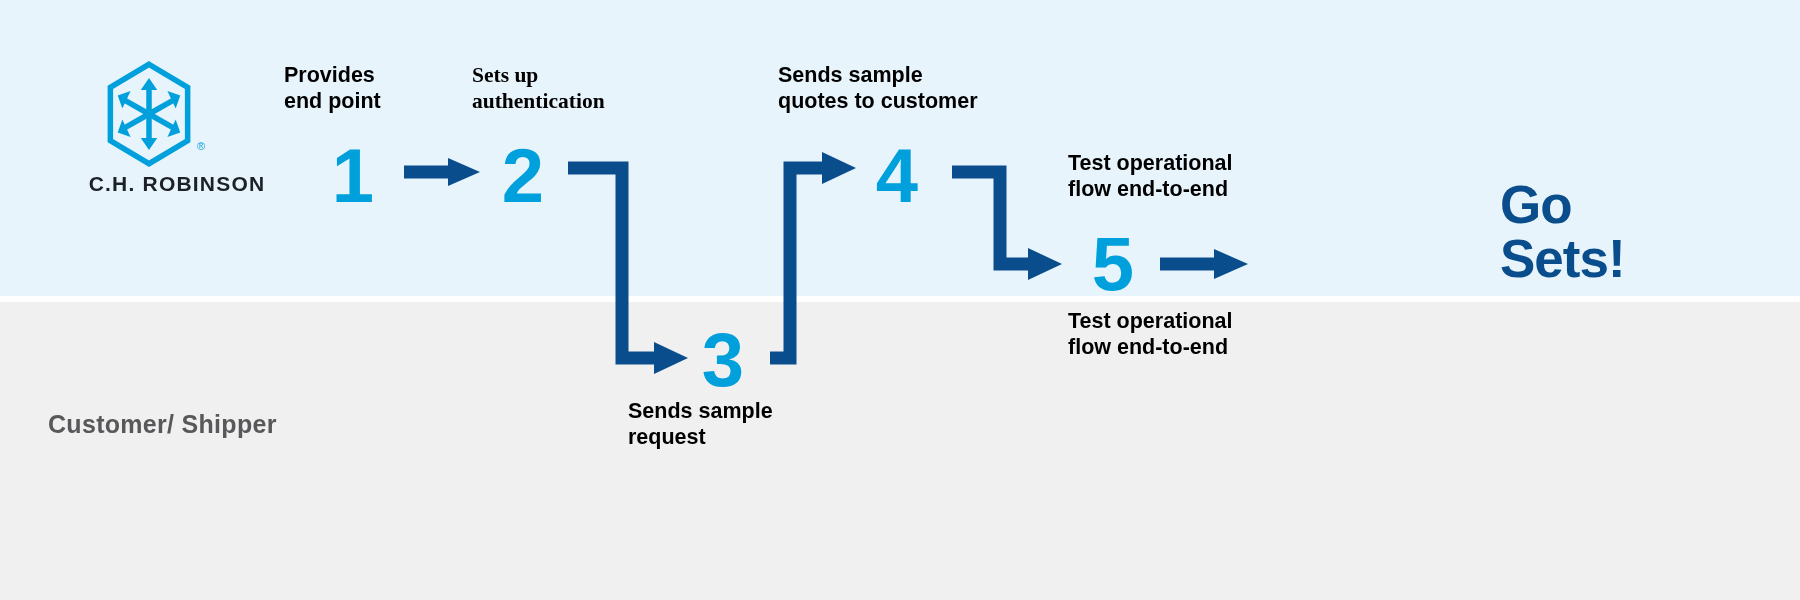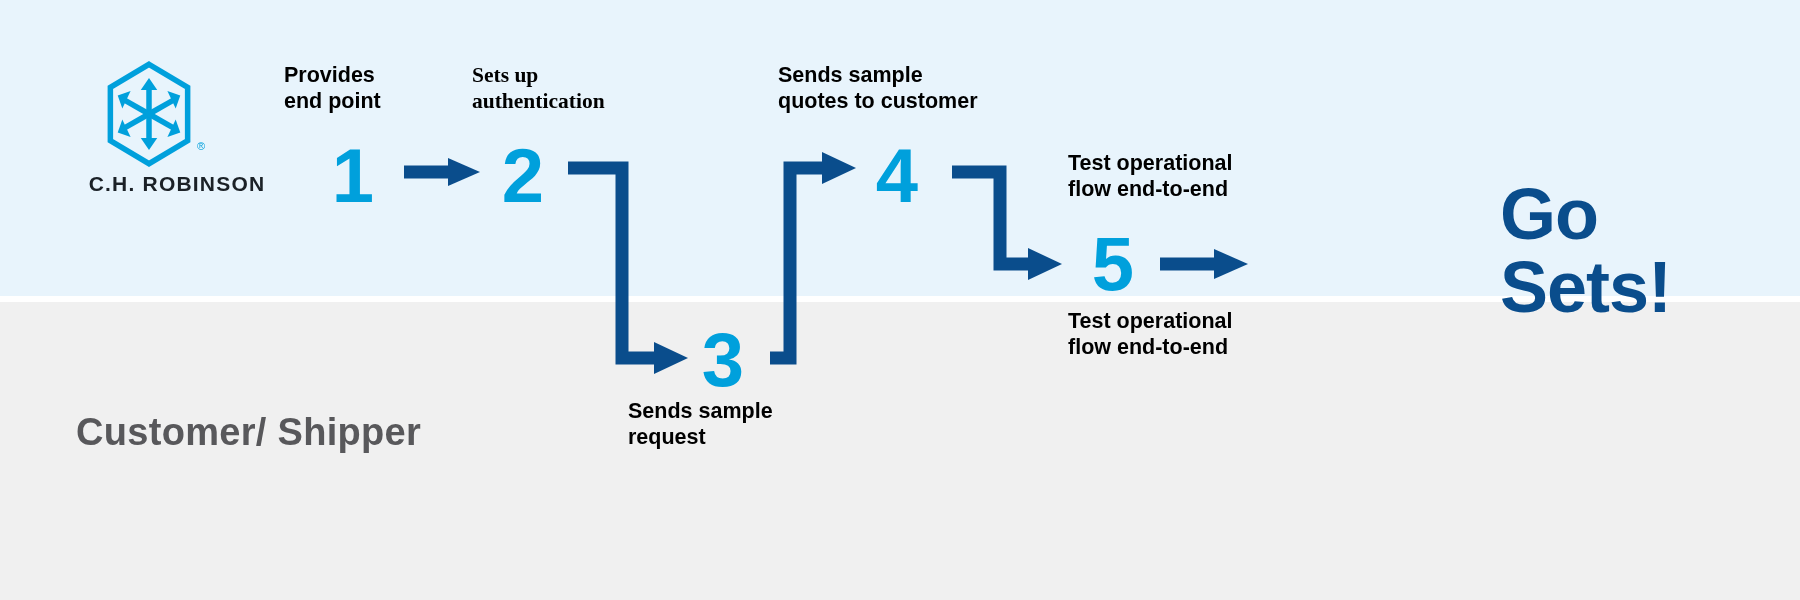--- a/index.html
+++ b/index.html
@@ -83,26 +83,25 @@
     white-space: nowrap;
     margin-left: 32px;
   }
 
   
   .lane-label {
     position: absolute;
     left: 48px;
     top: 410px;
     width: 360px;
-    font-size: 38px;
+    font-size: 25px;
     line-height: 1.18;
     font-weight: bold;
     color: #58585b;
     letter-spacing: 0.3px;
-    margin-left: 28px;
   }
 
   
   .step-num {
     position: absolute;
     font-size: 76px;
     line-height: 1;
     font-weight: bold;
     color: #00a0dc;
     text-align: center;
@@ -118,21 +117,21 @@
     color: #000000;
     white-space: pre-line;
   }
 
   
   .go-live {
     position: absolute;
     left: 1500px;
     top: 178px;
     width: 290px;
-    font-size: 72px;
+    font-size: 53px;
     line-height: 1.02;
     font-weight: bold;
     color: #0a4d8c;
     letter-spacing: -1px;
   }
   .go-live .gl-line { display: block; }
 </style>
 </head>
 <body>
 

